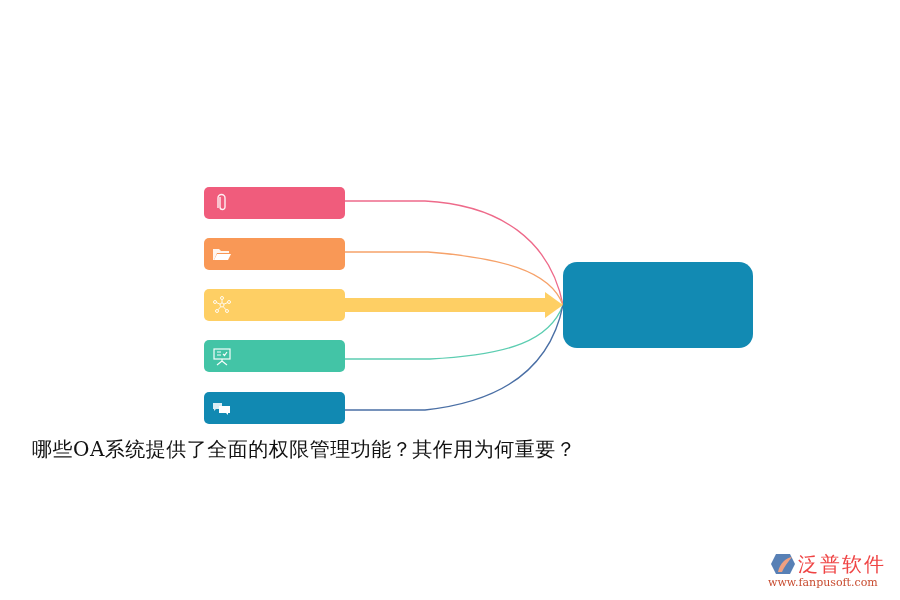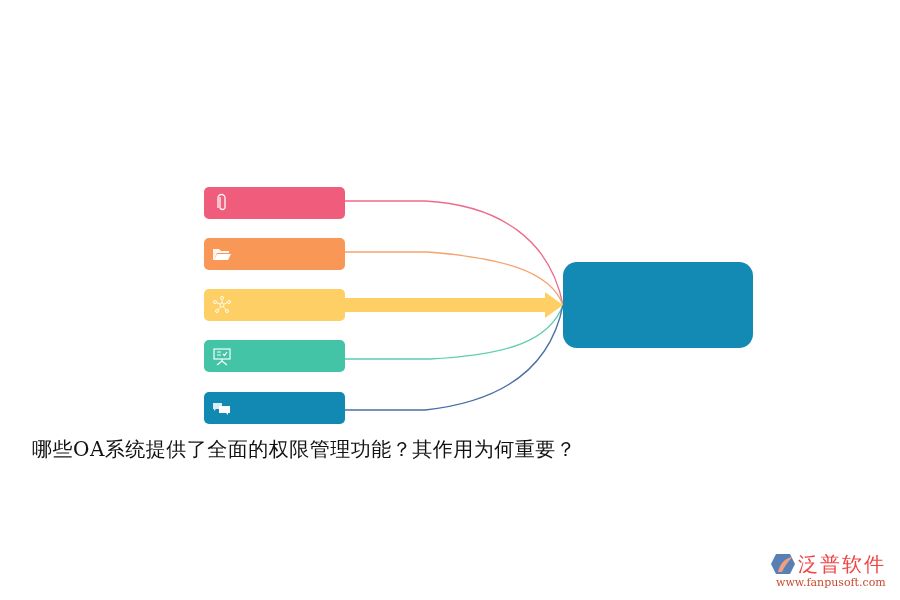--- a/index.html
+++ b/index.html
@@ -15,21 +15,21 @@
       position: absolute; left: 563px; top: 262px; width: 190px; height: 86px;
       border-radius: 14px; background: #128ab3;
     }
     svg.links { position: absolute; left: 0; top: 0; }
     .title {
       position: absolute; left: 32px; top: 436px; font-size: 20px; color: #111;
       white-space: nowrap; letter-spacing: 0.5px;
     }
     .logo { position: absolute; left: 768px; top: 551px; width: 125px; height: 40px; }
     .logo .brand { position: absolute; left: 30px; top: 0; font-size: 20px; color: #ef4444; font-family: Liberation Mono, monospace; letter-spacing: 2px; }
-    .logo .url { position: absolute; left: 8px; top: 25px; font-size: 11px; color: #c84b2f; font-family: "DejaVu Serif", serif; }
+    .logo .url { position: absolute; left: 0; top: 25px; font-size: 11px; color: #c84b2f; font-family: "DejaVu Serif", serif; }
     .logo .mark { position: absolute; left: 2px; top: 2px; width: 26px; height: 22px; }
   </style>
 </head>
 <body>
 
 <svg class="links" width="900" height="600">
   <path d="M345,201 L425,201 C500,205 550,240 563,305" stroke="#ee6a8a" stroke-width="1.3" fill="none"></path>
   <path d="M345,252 L428,252 C500,258 550,270 563,305" stroke="#f6a26a" stroke-width="1.3" fill="none"></path>
   <path d="M345,359 L430,359 C510,355 550,340 563,305" stroke="#5ccdb1" stroke-width="1.3" fill="none"></path>
   <path d="M345,410 L425,410 C500,402 550,370 563,305" stroke="#4a6fa5" stroke-width="1.3" fill="none"></path>

